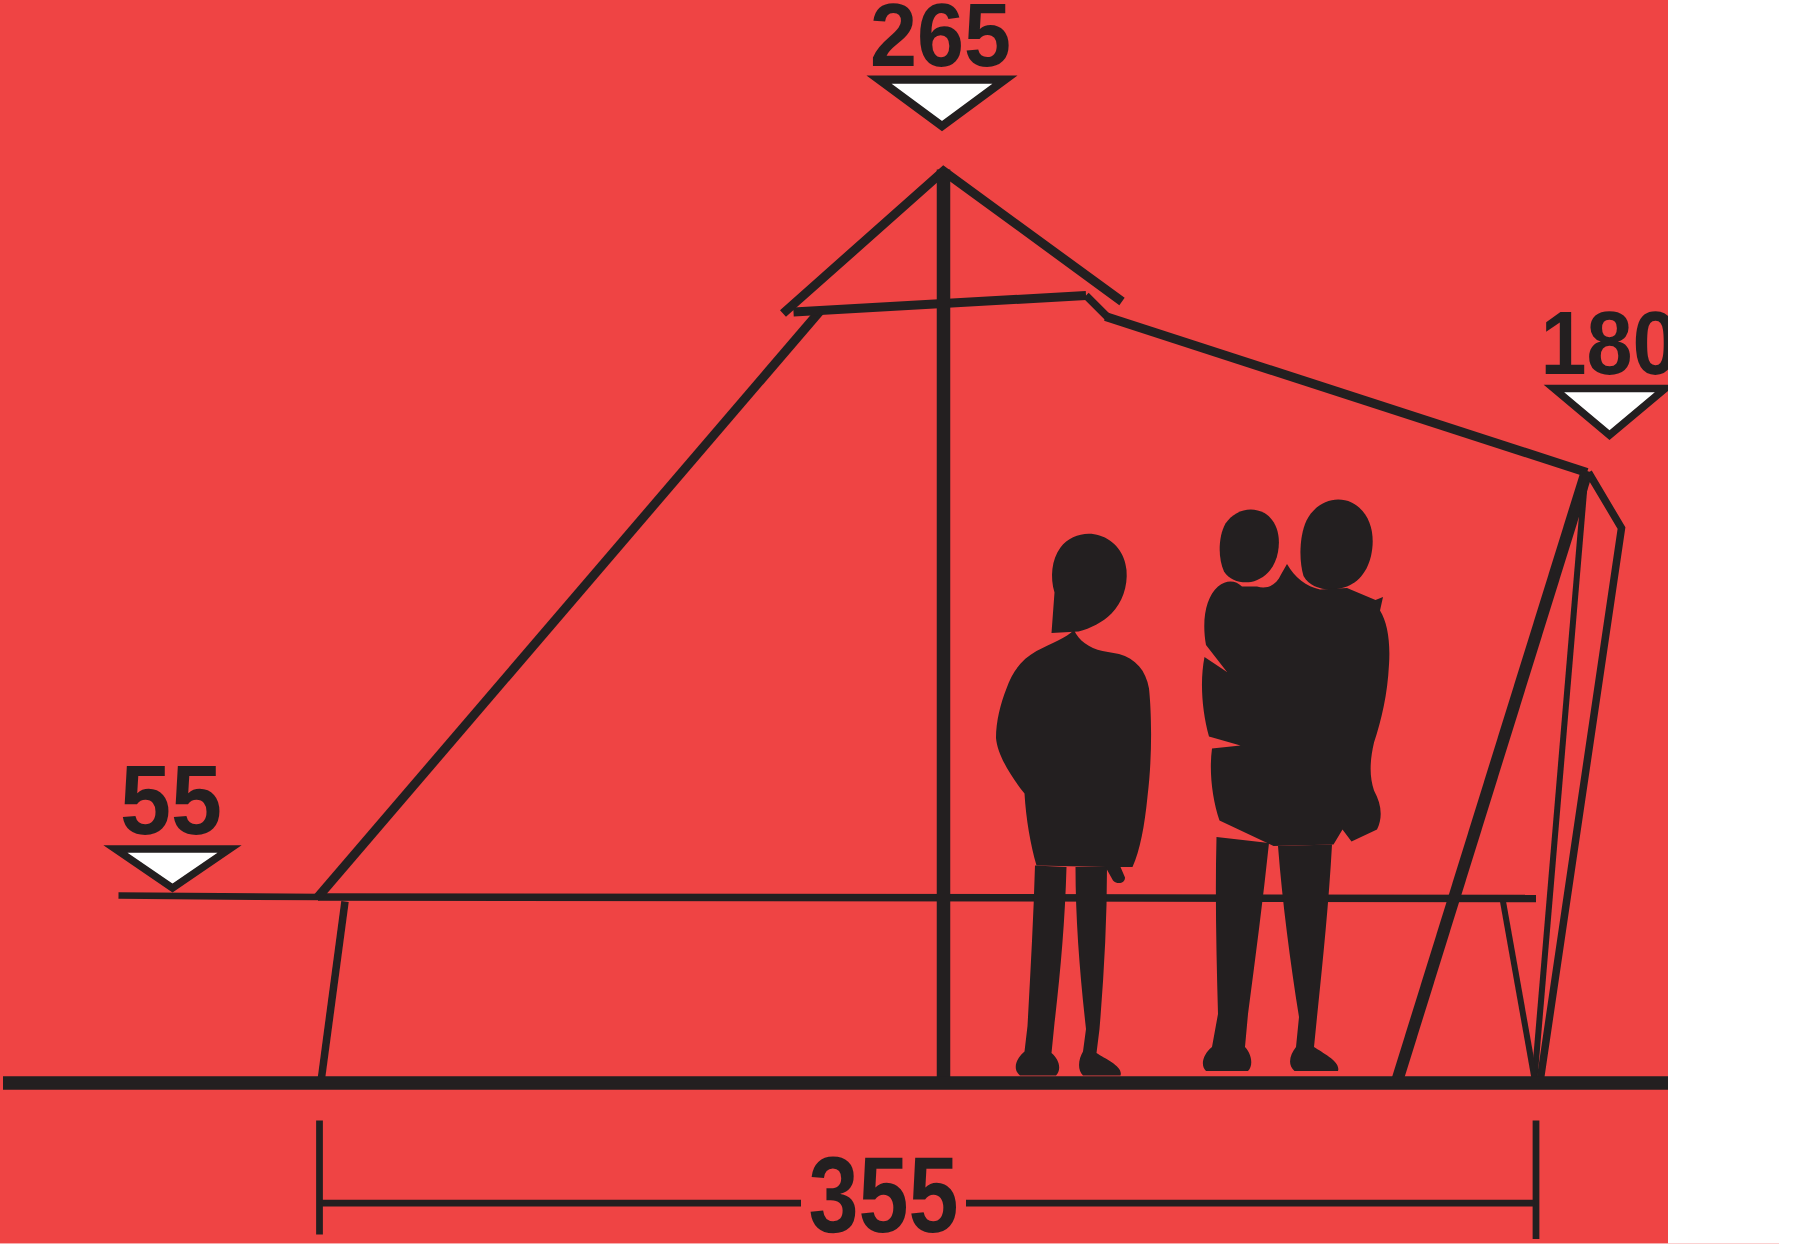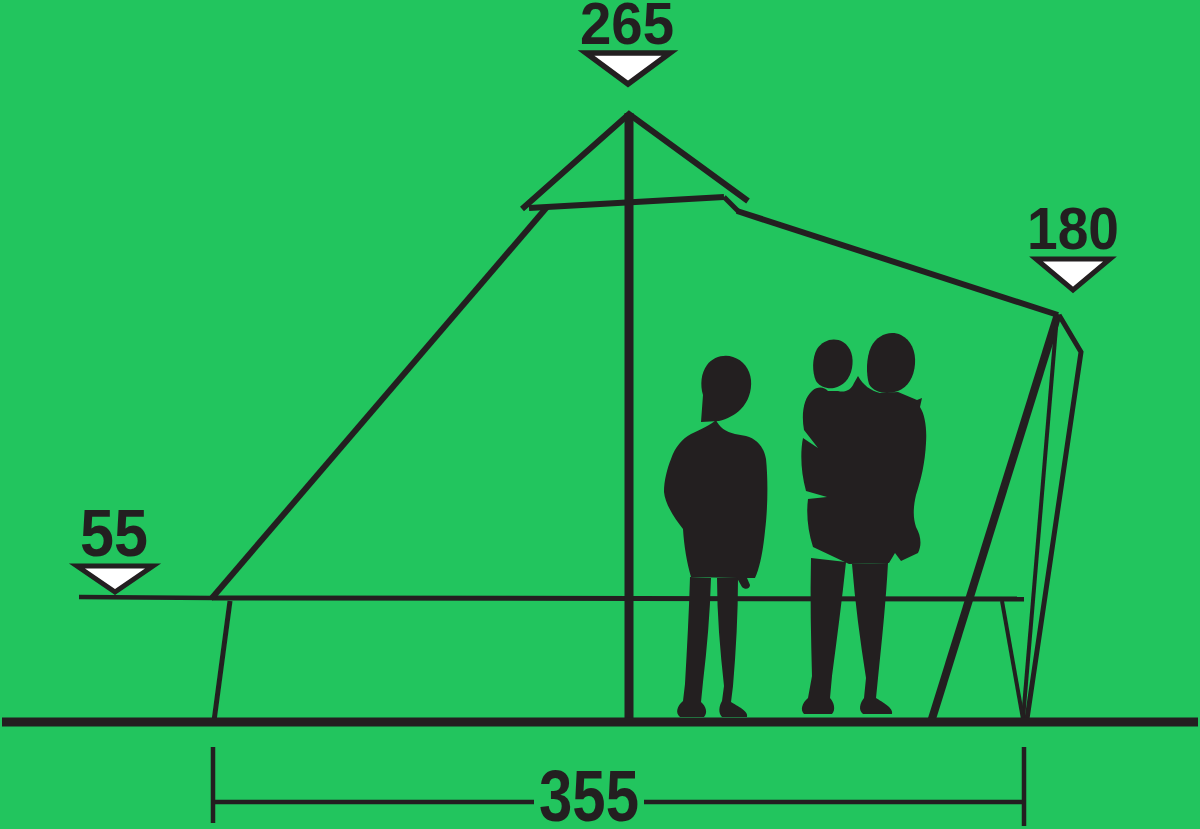--- a/index.html
+++ b/index.html
@@ -2,23 +2,23 @@
 <html><head>
 <meta charset="utf-8">
 <style>
   html, body {
     margin: 0;
     padding: 0;
     background: #ffffff;
   }
   .stage {
     position: relative;
-    width: 1200px;
+    width: 1112px;
     height: 829px;
-    background: #22c55e;
+    background: #ef4444;
     overflow: hidden;
     font-family: "Liberation Sans", sans-serif;
   }
   svg { display: block; }
   .dim-label {
     font-family: "Liberation Sans", sans-serif;
     font-weight: 700;
     fill: #231f20;
   }
 </style>

